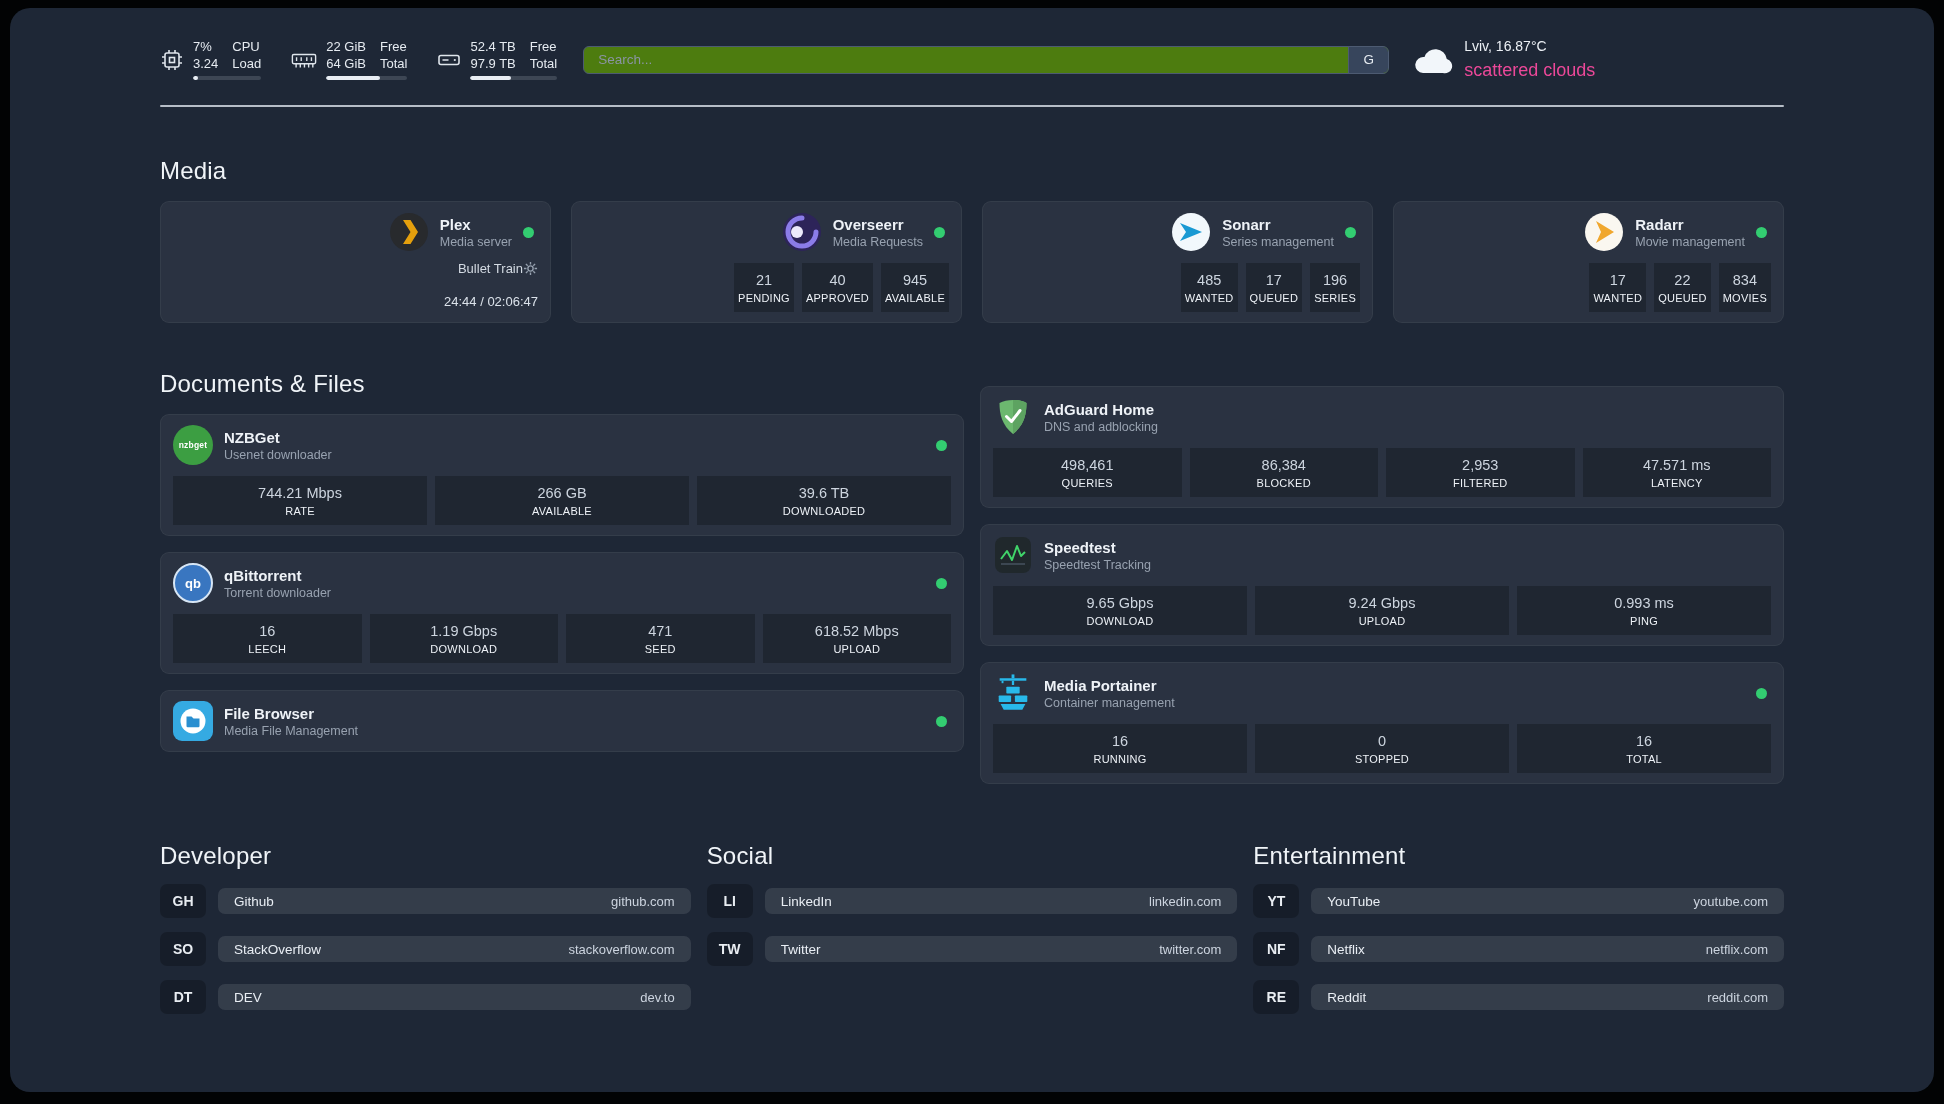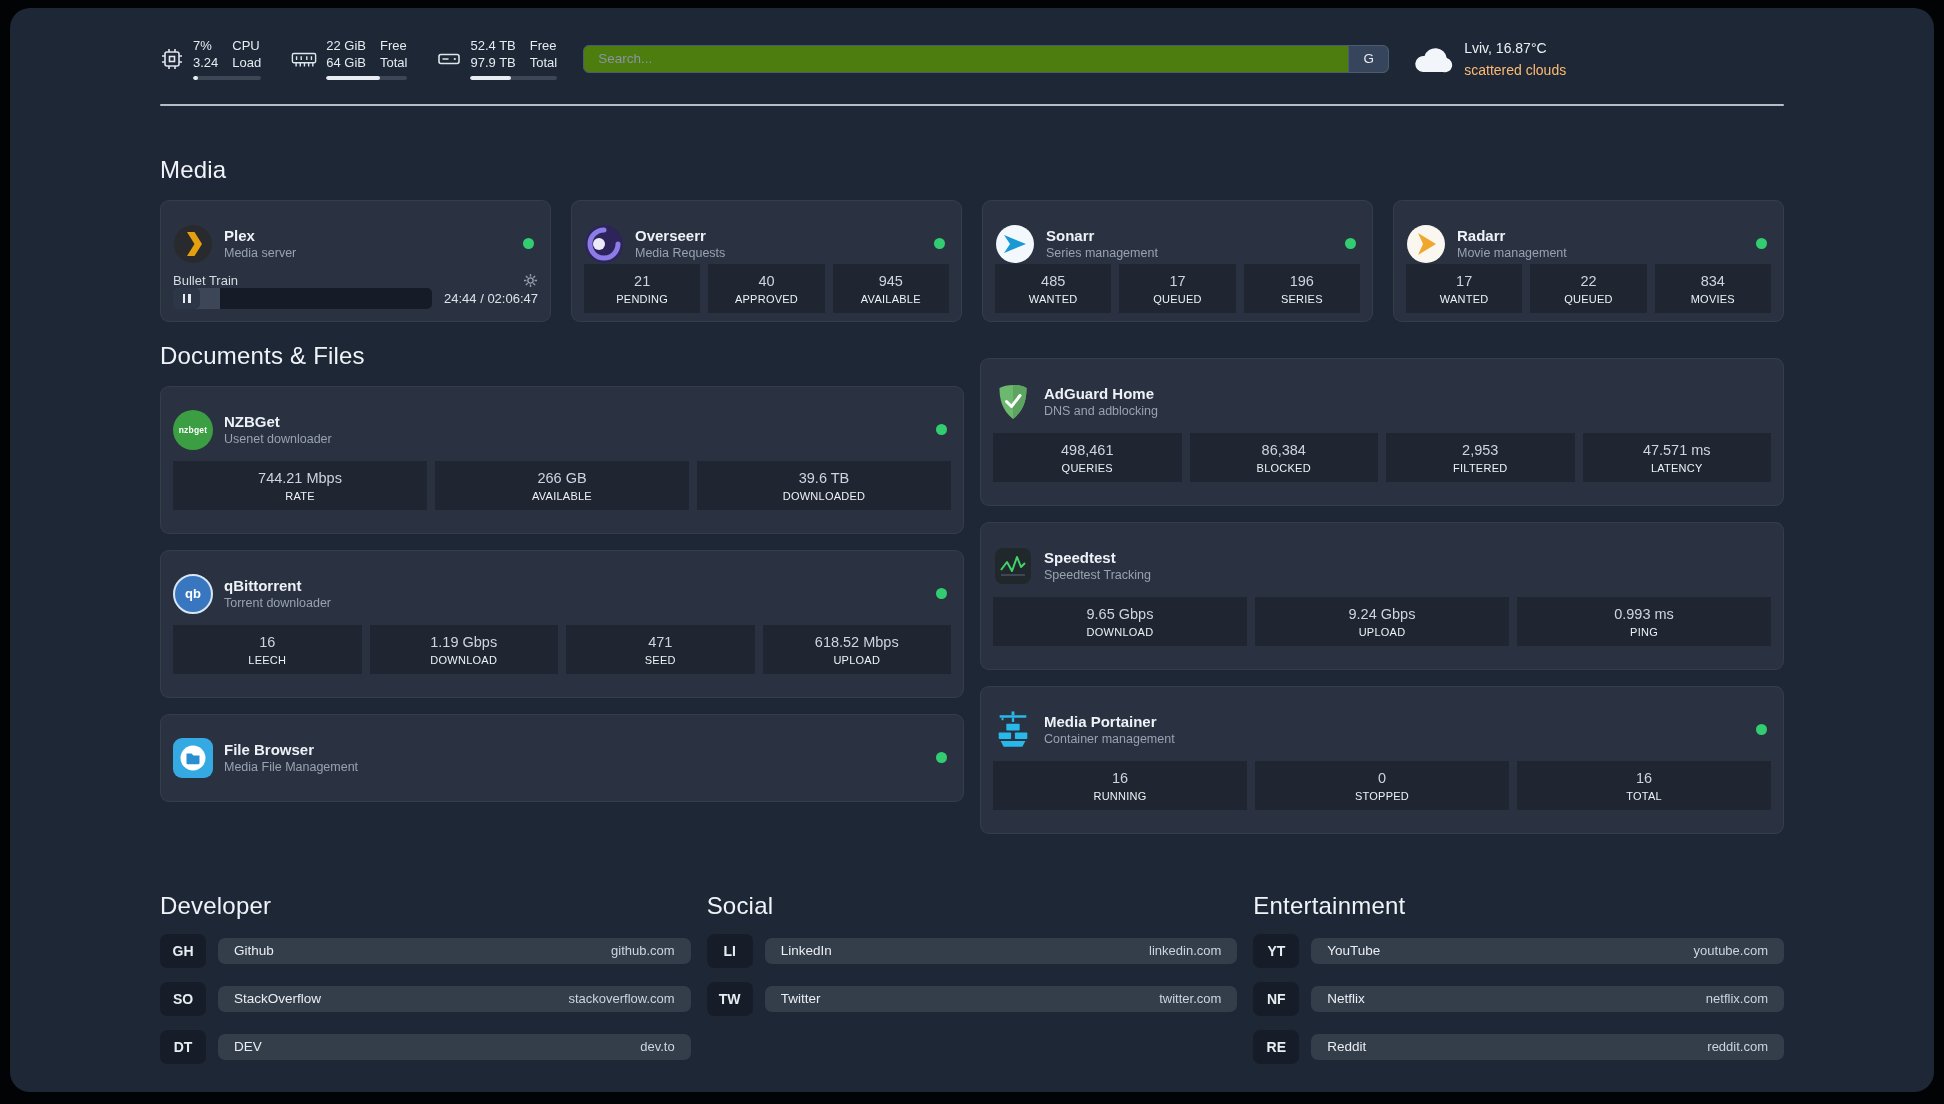--- a/index.html
+++ b/index.html
@@ -23,33 +23,33 @@
   .search { margin-left: 26px; display: flex; width: 806px; height: 28px;
             border: 1px solid #4d5b72; border-radius: 6px; overflow: hidden; background: #4d7c0f; }
   .search input { flex: 1; background: transparent; border: none; outline: none;
                   color: #dfe5ec; font-size: 13.5px; padding: 0 14px; font-family: inherit; }
   .search input::placeholder { color: #8a94a4; }
   .gbtn { width: 40px; background: #37455c; border: none; border-left: 1px solid #4d5b72;
           color: #e6ebf1; font-size: 13.5px; cursor: pointer; font-family: inherit; }
 
   .weather { display: flex; align-items: center; gap: 11px; margin-left: 24px; color: #edf1f6; }
   .weather .loc { font-size: 14px; }
-  .weather .cond { font-size: 14px; color: #fdba74; margin-top: 6px; }
+  .weather .cond { font-size: 18px; color: #ec4899; margin-top: 6px; }
 
   .divider { height: 2px; background: #ccd3dc; border-radius: 1px; margin-top: 24px; opacity: .88; }
 
   
   .section-title { font-size: 24px; font-weight: 500; color: #f0f4f8; letter-spacing: .2px; }
   .media-section { margin-top: 50px; }
   .media-grid { display: grid; grid-template-columns: repeat(4, 1fr); gap: 20px; margin-top: 16px; }
   .media-grid .card { height: 122px; display: flex; flex-direction: column; }
   .media-grid .stats { margin-top: auto; }
 
   .card { background: rgba(255,255,255,.055); border: 1px solid rgba(255,255,255,.05);
-          border-radius: 9px; padding: 23px 12px; }
+          border-radius: 9px; padding: 10px 12px; align-items: flex-end; }
   .card-head { display: flex; align-items: center; gap: 11px; }
   .svc-icon { width: 40px; height: 40px; flex: 0 0 auto; display: flex;
               align-items: center; justify-content: center; }
   .svc-name { font-size: 15px; font-weight: 600; color: #eef2f7; }
   .svc-desc { font-size: 12.5px; color: #98a2b0; margin-top: 2px; }
   .dot { width: 11px; height: 11px; border-radius: 50%; background: #33cd71;
          margin-left: auto; margin-right: 4px; flex: 0 0 auto; }
 
   .stats { display: flex; gap: 8px; margin-top: 11px; }
   .stat { flex: 1; background: rgba(0,0,0,.24); border-radius: 0; text-align: center;
@@ -65,21 +65,21 @@
   .player-bar { flex: 1; height: 21px; background: #151c28; border-radius: 5px;
                 position: relative; overflow: hidden; }
   .player-fill { position: absolute; left: 0; top: 0; bottom: 0; background: #3c4656; }
   .pause { position: absolute; left: 0; top: 0; bottom: 0; width: 27px; background: #2c3647;
            border: none; display: flex; align-items: center; justify-content: center;
            gap: 3px; cursor: pointer; z-index: 2; border-radius: 5px; }
   .pause span { width: 2.5px; height: 9px; background: #e8edf3; display: block; }
   .player-time { font-size: 13px; color: #dbe2ea; margin-left: 12px; white-space: nowrap; }
 
   
-  .columns { display: grid; grid-template-columns: 1fr 1fr; gap: 16px; margin-top: 20px; }
+  .columns { display: grid; grid-template-columns: 1fr 1fr; gap: 16px; margin-top: 47px; }
   .col .card { margin-top: 16px; }
   .col .section-title { margin-bottom: 4px; }
 
   
   .icon-circle { width: 40px; height: 40px; border-radius: 50%; display: flex;
                  align-items: center; justify-content: center; }
   .nzbget-bg { background: #3c9e42; }
   .nzbget-bg span { color: #fff; font-size: 8.5px; font-weight: 700; letter-spacing: .2px; }
   .qbit-bg { background: #3976c0; border: 2px solid #d7e6f5; }
   .qbit-bg span { color: #fff; font-size: 13px; font-weight: 700; }

